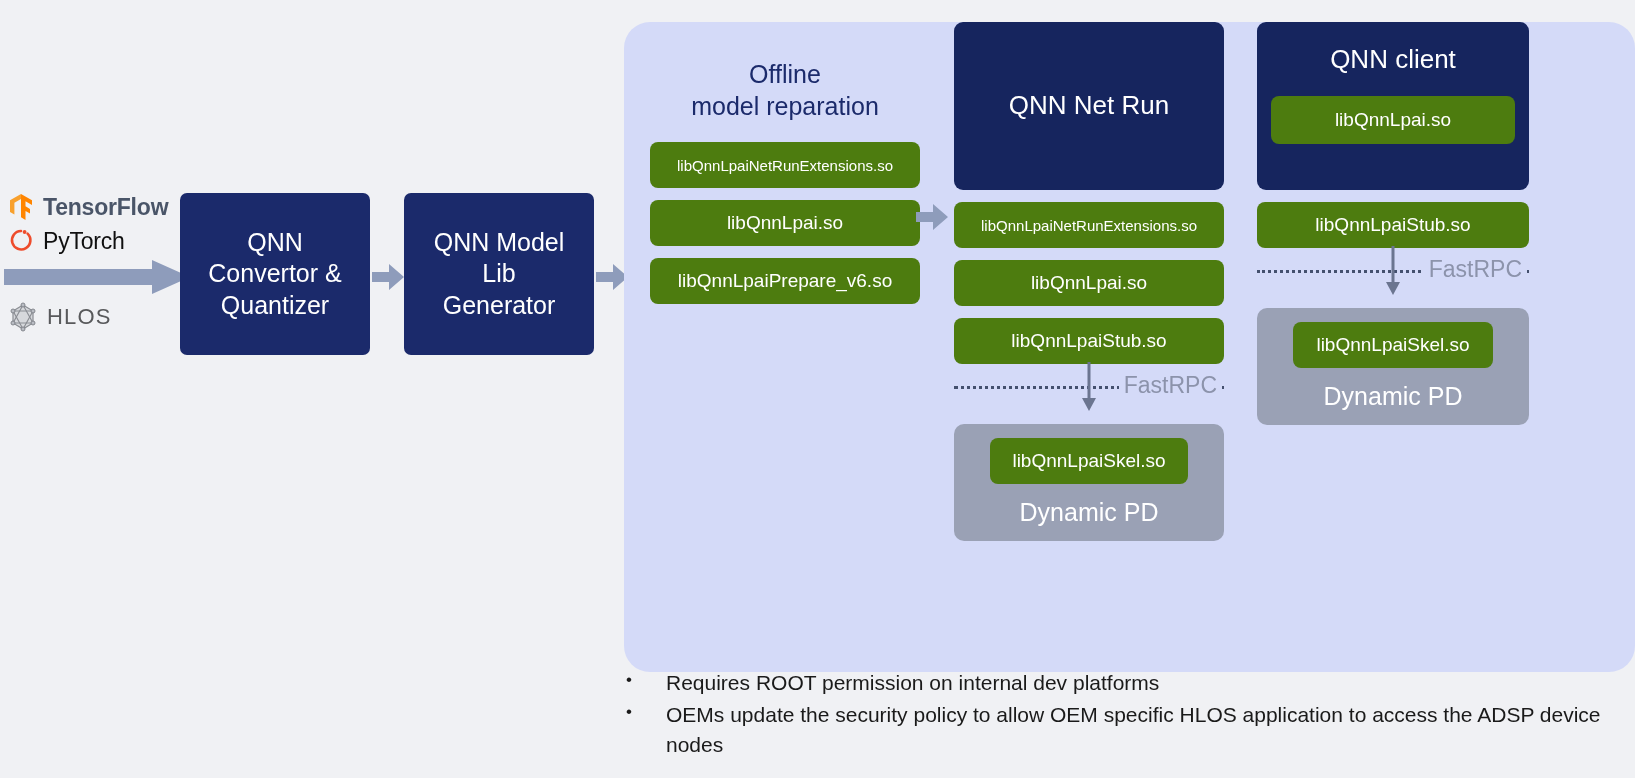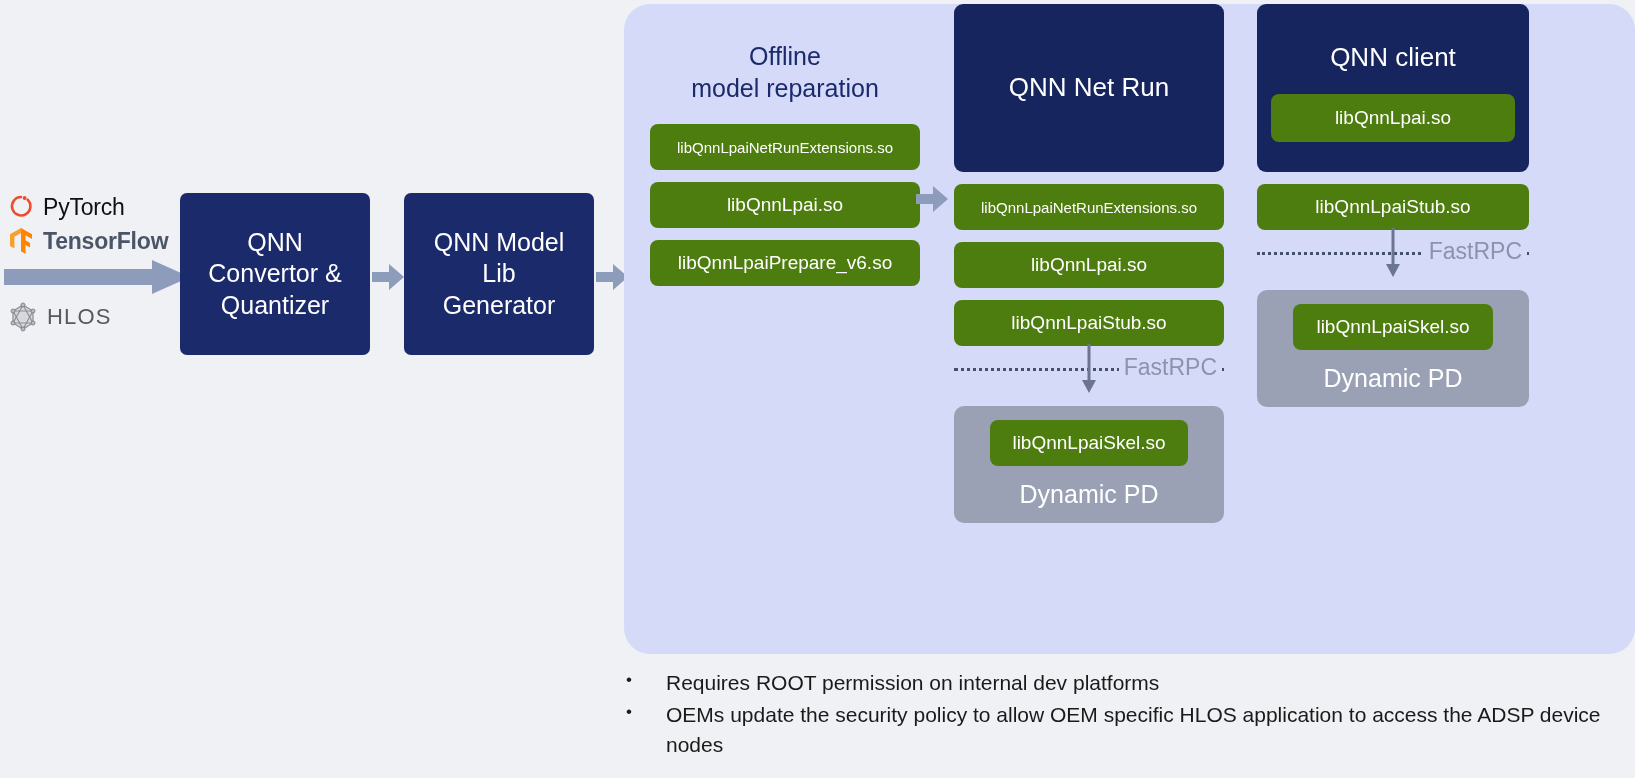--- a/index.html
+++ b/index.html
@@ -33,21 +33,21 @@
     text-align: center;
     line-height: 1.25;
   }
   #node-convertor { left: 180px; top: 193px; width: 190px; height: 162px; font-size: 25px; }
   #node-modellib  { left: 404px; top: 193px; width: 190px; height: 162px; font-size: 25px; }
 
   .arrow-h { position: absolute; }
 
   
   #panel {
-    position: absolute; left: 624px; top: 4px;
+    position: absolute; left: 624px; top: 22px;
     width: 1011px; height: 650px;
     background: #d4daf8;
     border-radius: 26px;
   }
 
   .col { position: absolute; top: 0; }
   #col1 { left: 26px; width: 270px; }
   #col2 { left: 330px; width: 270px; }
   #col3 { left: 633px; width: 272px; }
 
@@ -63,21 +63,21 @@
     border-radius: 9px;
     color: #fff;
     display: flex; align-items: center; justify-content: center;
     text-align: center; line-height: 1.22;
     font-size: 26px;
   }
   #box-cbg { height: 168px; }
   #box-netrun { height: 168px; }
   #box-client {
     height: 168px;
-    flex-direction: column; justify-content: center;
+    flex-direction: column; justify-content: flex-start;
     padding: 22px 14px 14px;
     font-size: 26px;
   }
   #box-client .client-title { margin-bottom: 20px; }
 
   .chip {
     background: #4d7c0f;
     border-radius: 8px;
     color: #fff;
     display: flex; align-items: center; justify-content: center;
@@ -128,32 +128,32 @@
 </style>
 </head>
 <body>
 
 <div id="root">
 
   <div class="sources">
 
     <div class="src-row">
       <svg width="26" height="28" viewBox="0 0 26 28">
+        <path d="M13 1 L24 7.2 L24 12 L17.5 8.3 L17.5 13.2 L22 15.9 L22 20.6 L17.5 18 L17.5 27 L13 24.3 Z" fill="#ff8500"></path>
+        <path d="M13 1 L2 7.2 L2 19 L6.4 21.6 L6.4 9.8 L13 6 Z" fill="#f8a02c"></path>
+      </svg>
+      <span class="src-label tf-label">TensorFlow</span>
+    </div>
+
+    <div class="src-row">
+      <svg width="26" height="28" viewBox="0 0 26 28">
         <path d="M13 4 A9.2 9.2 0 1 0 19.6 6.6" stroke="#ee4c2c" stroke-width="2.6" fill="none" stroke-linecap="round"></path>
         <circle cx="16.6" cy="5.0" r="1.9" fill="#ee4c2c"></circle>
       </svg>
       <span class="src-label pt-label">PyTorch</span>
-    </div>
-
-    <div class="src-row">
-      <svg width="26" height="28" viewBox="0 0 26 28">
-        <path d="M13 1 L24 7.2 L24 12 L17.5 8.3 L17.5 13.2 L22 15.9 L22 20.6 L17.5 18 L17.5 27 L13 24.3 Z" fill="#ff8500"></path>
-        <path d="M13 1 L2 7.2 L2 19 L6.4 21.6 L6.4 9.8 L13 6 Z" fill="#f8a02c"></path>
-      </svg>
-      <span class="src-label tf-label">TensorFlow</span>
     </div>
 
     <div class="src-row" style="margin-top:42px">
       <svg width="30" height="30" viewBox="0 0 30 30">
         <polygon points="15,3 25,9 25,21 15,27 5,21 5,9" fill="#d6d8dc" stroke="#8a8d93" stroke-width="1.2"></polygon>
         <polygon points="15,3 25,21 5,21" fill="none" stroke="#8a8d93" stroke-width="1.1"></polygon>
         <polygon points="15,27 5,9 25,9" fill="none" stroke="#8a8d93" stroke-width="1.1"></polygon>
         <circle cx="15" cy="3" r="2" fill="#b9bcc3" stroke="#7c7f86" stroke-width="0.9"></circle>
         <circle cx="25" cy="9" r="2" fill="#b9bcc3" stroke="#7c7f86" stroke-width="0.9"></circle>
         <circle cx="25" cy="21" r="2" fill="#b9bcc3" stroke="#7c7f86" stroke-width="0.9"></circle>

